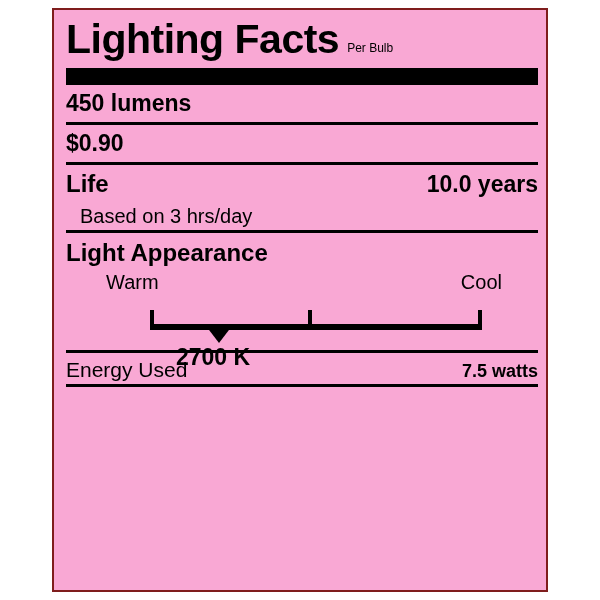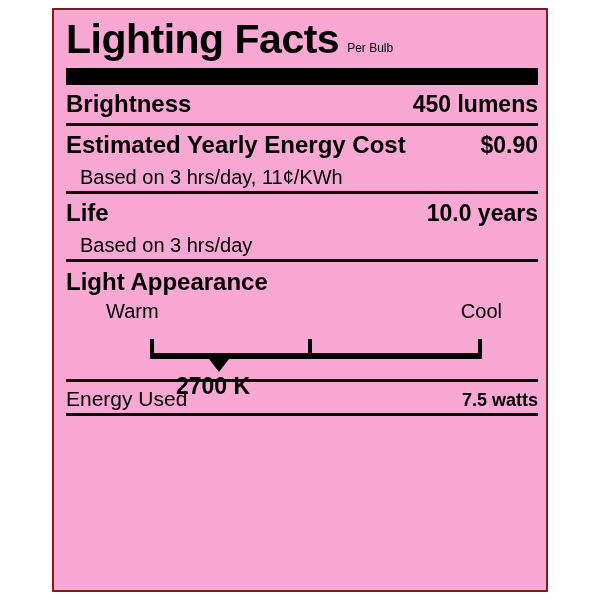--- a/index.html
+++ b/index.html
@@ -169,31 +169,28 @@
   <div class="inner">
 
     <div class="title-row">
       <span class="title-main">Lighting Facts</span>
       <span class="title-sub">Per Bulb</span>
     </div>
 
     <div class="thick-bar"></div>
 
     <div class="row">
-      <span class="left">Brightness</span>
       <span class="right">450 lumens</span>
     </div>
 
     <div class="rule"></div>
 
     <div class="row">
-      <span class="left">Estimated Yearly Energy Cost</span>
       <span class="right">$0.90</span>
     </div>
-    <div class="subline">Based on 3 hrs/day, 11¢/KWh</div>
 
     <div class="rule"></div>
 
     <div class="row">
       <span class="left">Life</span>
       <span class="right">10.0 years</span>
     </div>
     <div class="subline">Based on 3 hrs/day</div>
 
     <div class="rule"></div>

